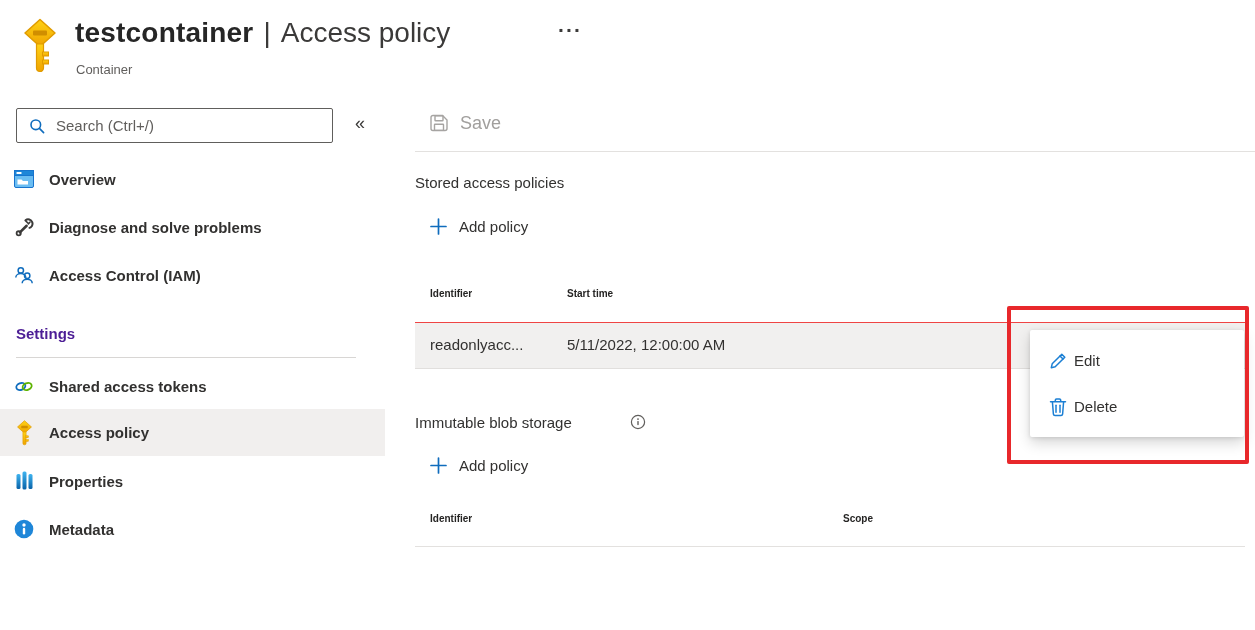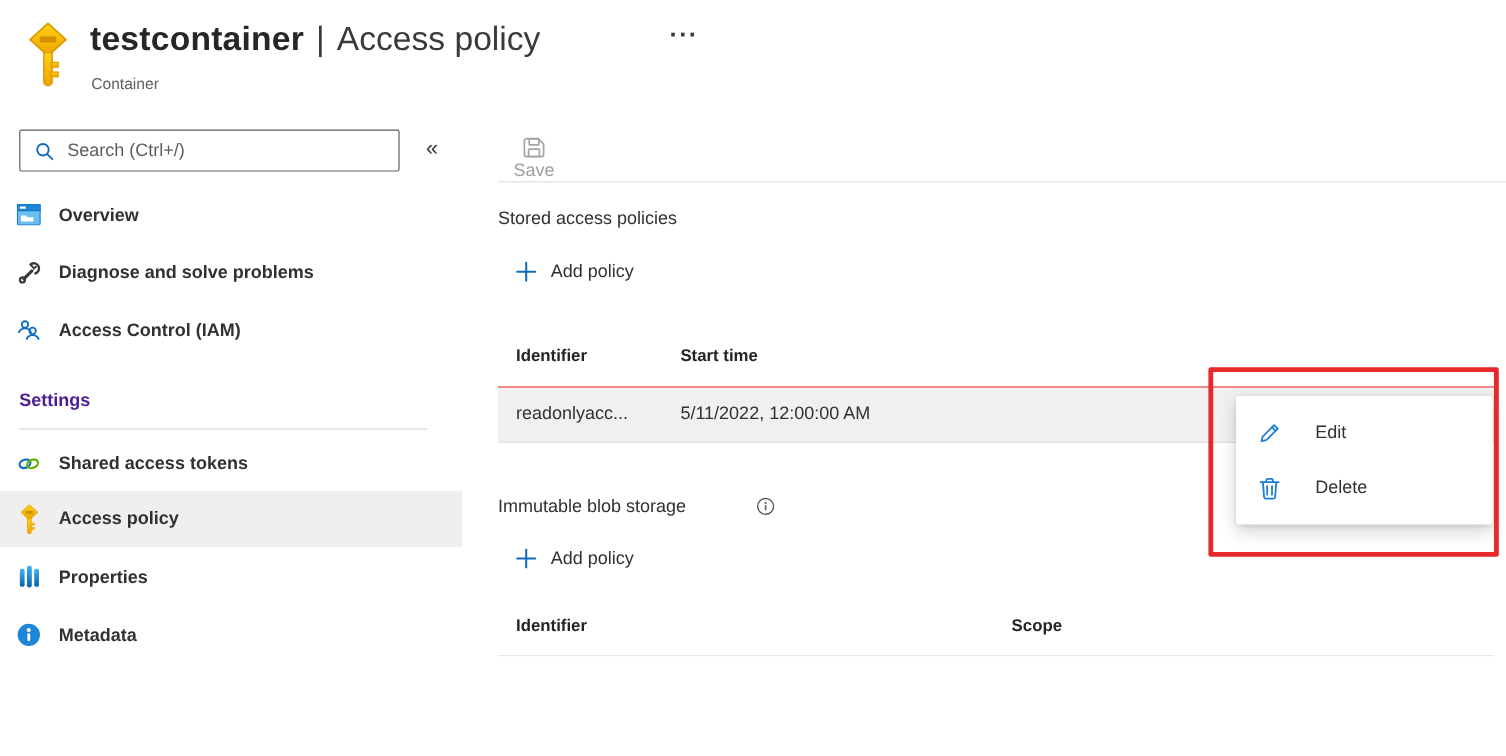--- a/index.html
+++ b/index.html
@@ -29,39 +29,39 @@
   .side-item{position:absolute;left:0;width:385px;height:48px;display:flex;align-items:center;
              padding-left:14px;box-sizing:border-box;font-size:15px;color:#323130;cursor:pointer;font-weight:bold;}
   .side-item .si-icon{width:20px;height:22px;display:flex;align-items:center;justify-content:center;
                       margin-right:15px;flex:0 0 auto;}
   .side-item.selected{background:#f1efee;}
   .section-label{position:absolute;left:16px;top:325px;font-size:15px;font-weight:700;color:#4c1d95;}
   .section-divider{position:absolute;left:16px;top:357px;width:340px;height:1px;background:#d8d6d4;}
 
   
   .toolbar-save{position:absolute;left:428px;top:112px;display:flex;align-items:center;
-                font-size:15px;color:#a19f9d;cursor:default;flex-direction:column;}
+                gap:10px;font-size:18px;color:#a19f9d;cursor:default;}
   .hline{position:absolute;height:1px;background:#e3e1df;}
   .main-heading{position:absolute;font-size:15px;color:#323130;}
   .add-policy{position:absolute;display:flex;align-items:center;gap:12px;font-size:15px;
               color:#323130;cursor:pointer;}
-  .col-head{position:absolute;font-size:14px;font-weight:700;color:#252423;}
+  .col-head{position:absolute;font-size:10px;font-weight:700;color:#252423;}
   .grid-row{position:absolute;left:415px;width:830px;height:47px;background:#f1f0ef;
             border-top:1px solid #ef4444;border-bottom:1px solid #e1dfdd;box-sizing:border-box;
             cursor:pointer;z-index:1;padding-left:20px;}
   .cell{position:absolute;top:13px;font-size:15px;color:#323130;white-space:nowrap;}
   .no-results{position:absolute;left:430px;top:563px;font-size:15px;color:#323130;}
   .info-icon{position:absolute;left:630px;top:414px;cursor:pointer;}
 
   
   .ctx-menu{position:absolute;left:1030px;top:330px;width:214px;height:107px;background:#fff;
             border-radius:2px;z-index:10;
             box-shadow:0 6px 14px rgba(0,0,0,.16),0 1px 4px rgba(0,0,0,.12);
             display:flex;flex-direction:column;justify-content:center;}
-  .ctx-item{display:flex;align-items:center;gap:28px;height:46px;padding-left:18px;
+  .ctx-item{display:flex;align-items:center;gap:6px;height:46px;padding-left:18px;
             font-size:15px;color:#323130;cursor:pointer;}
   .ctx-item .ci-icon{width:20px;display:flex;align-items:center;justify-content:center;}
 
   
   .annotation-rect{position:absolute;left:1007px;top:306px;width:242px;height:158px;
                    border:4px solid #e8282b;border-radius:2px;box-sizing:border-box;
                    z-index:50;pointer-events:none;}
 </style>
 </head>
 <body>

